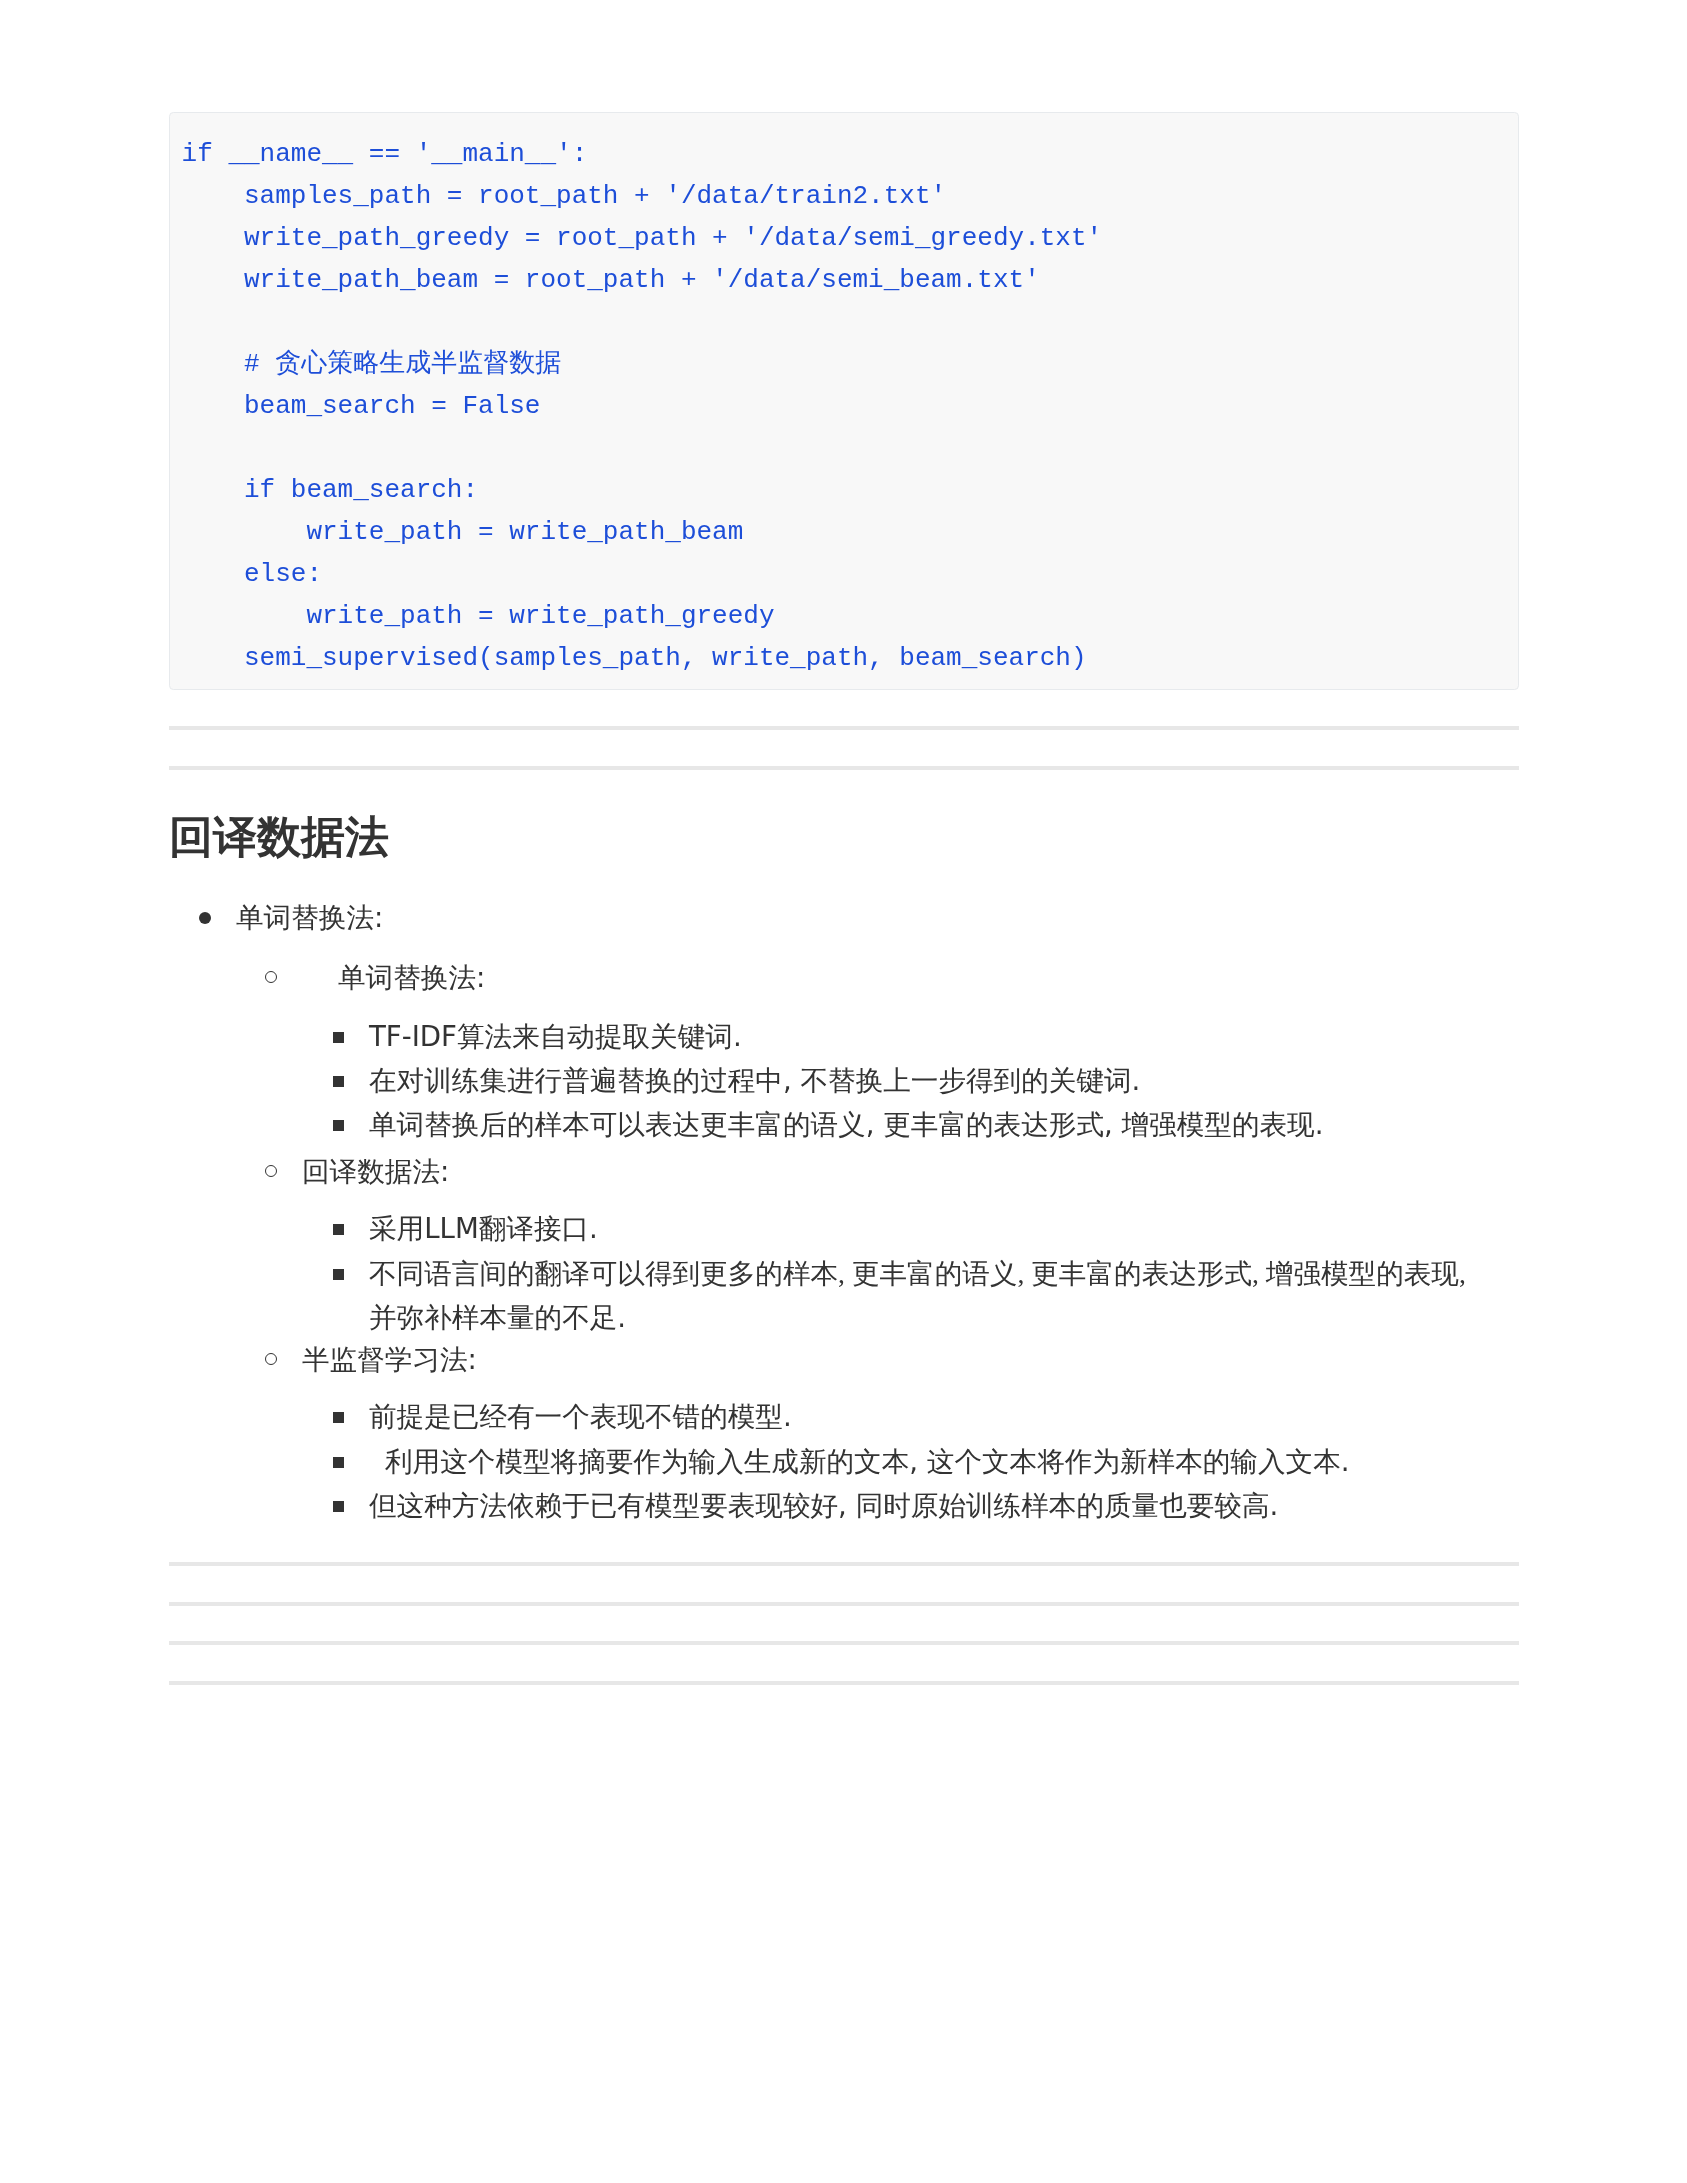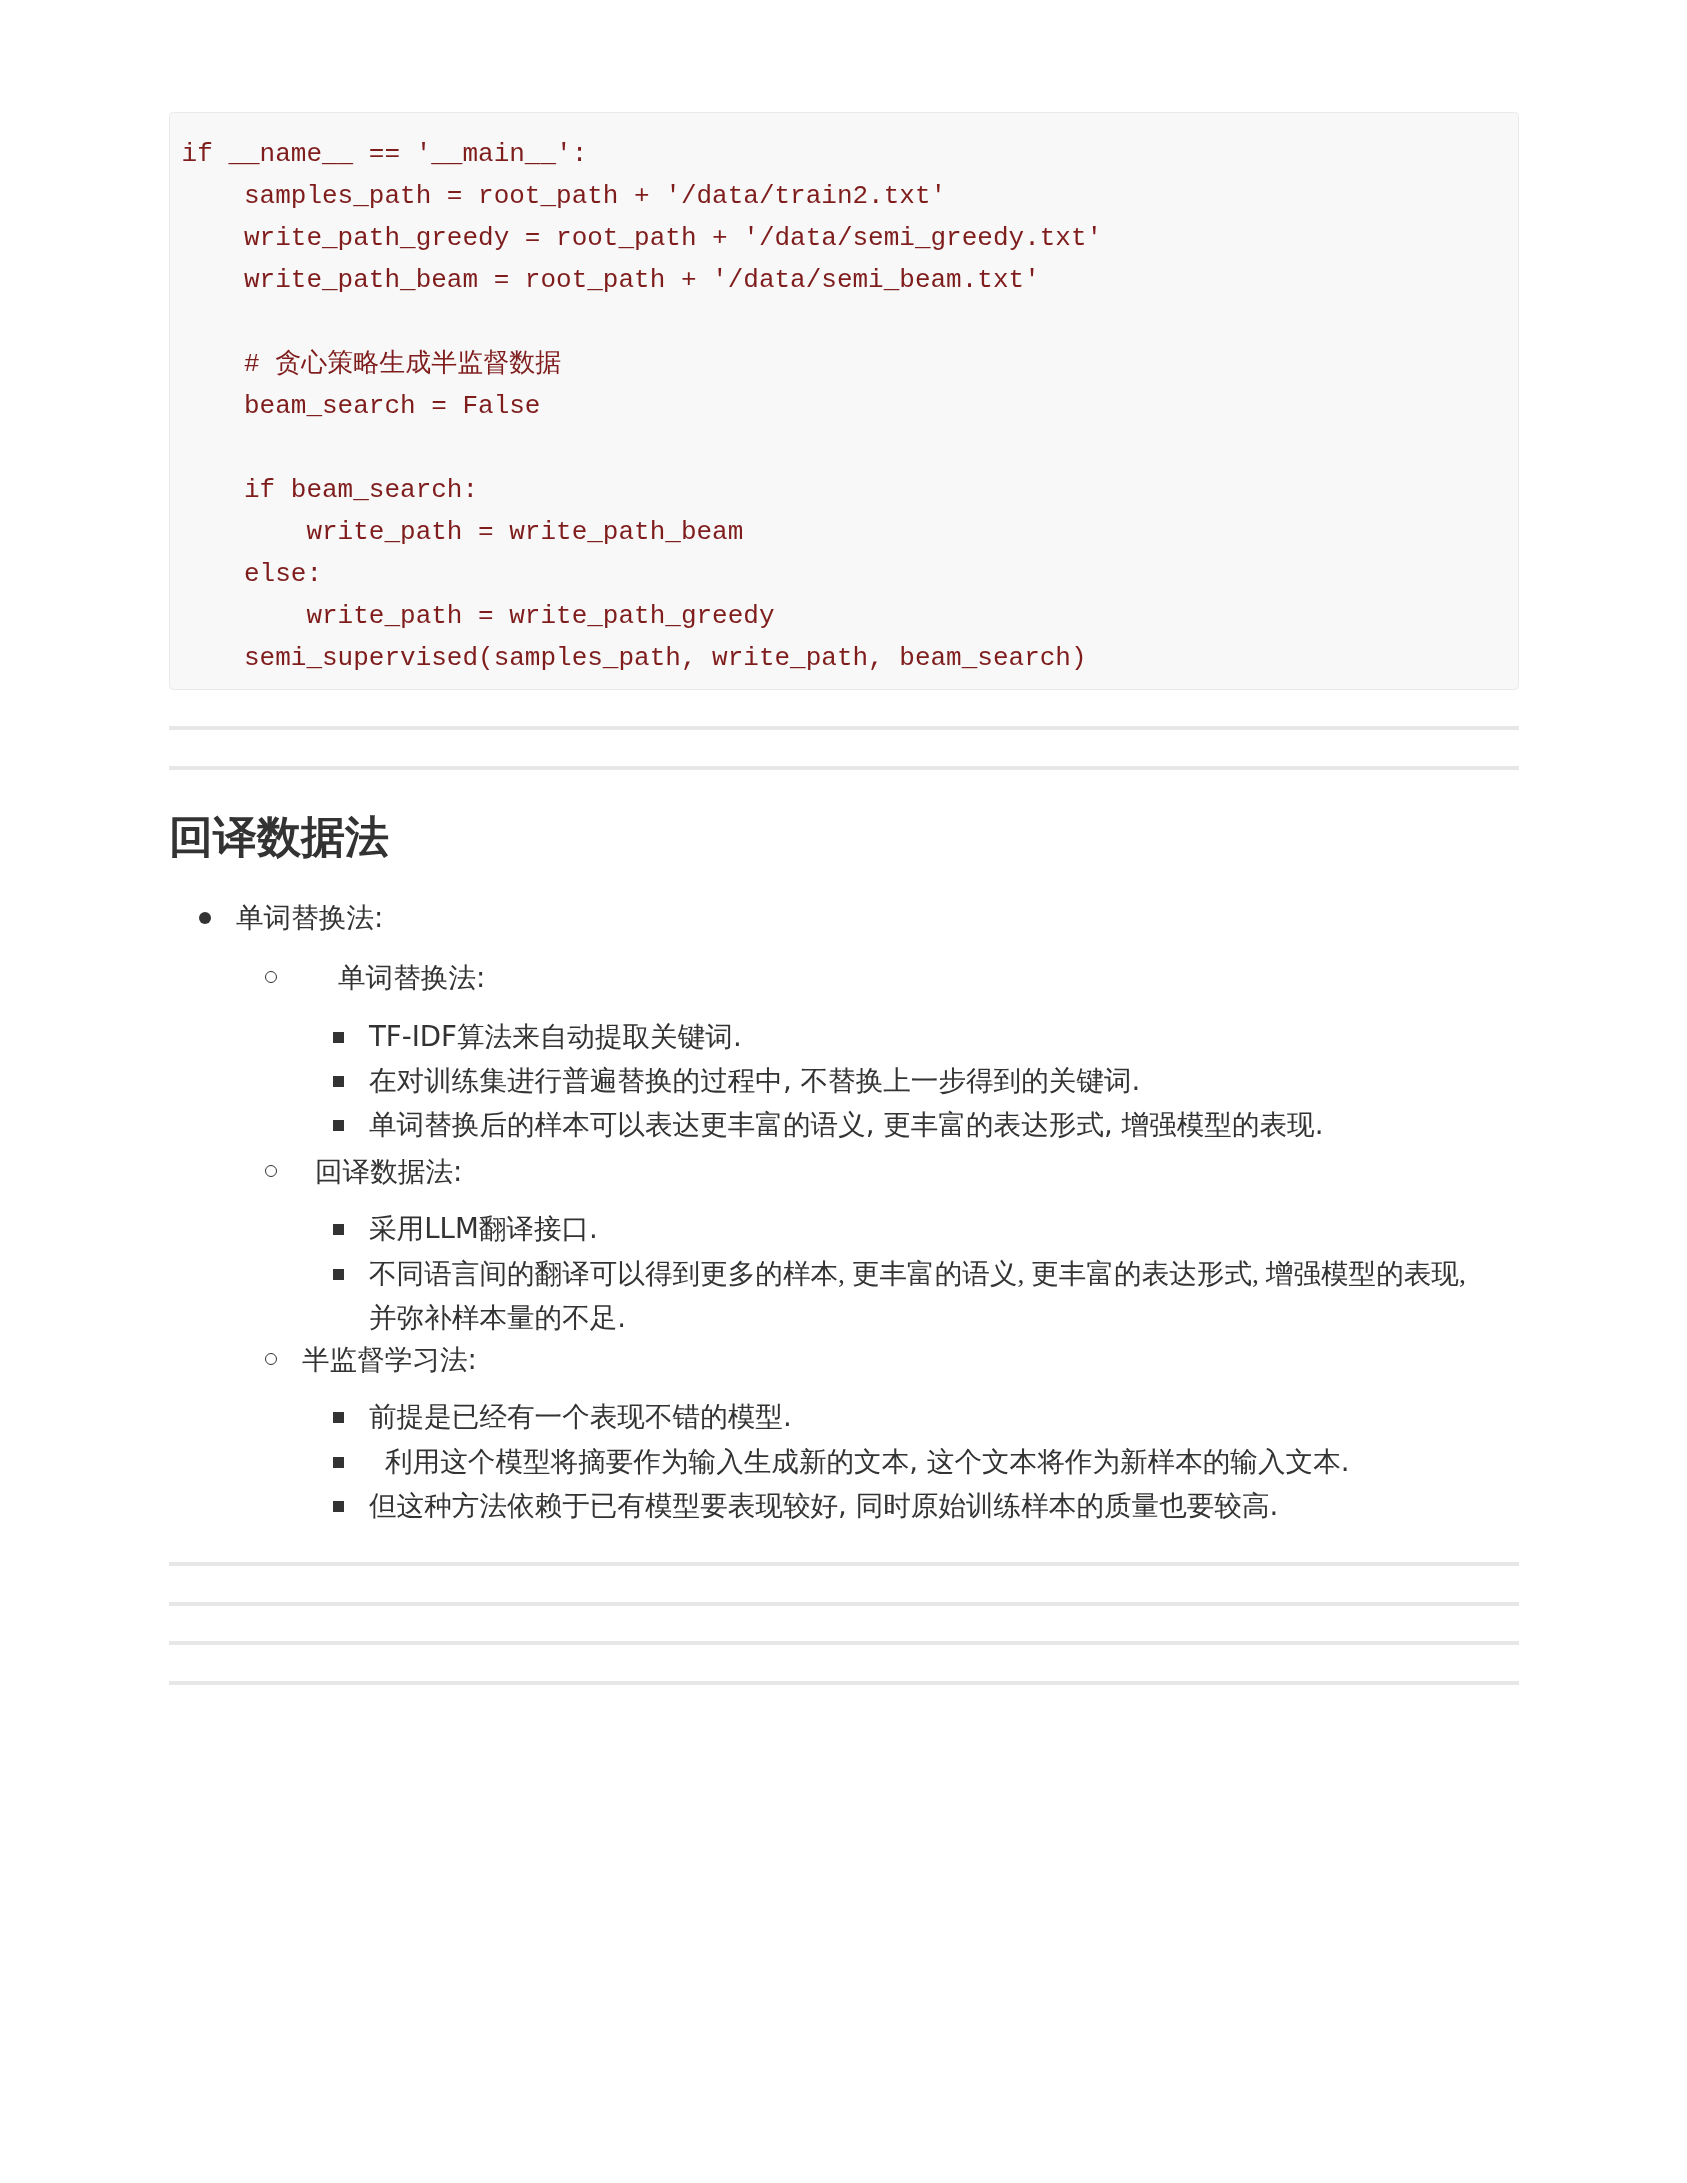--- a/index.html
+++ b/index.html
@@ -40,21 +40,21 @@
       top: 20px;
       margin: 0;
       padding: 0;
     }
     .code-line {
       display: block;
       height: 42px;
       line-height: 42px;
       font-family: "Liberation Mono", "DejaVu Sans Mono", monospace;
       font-size: 26px;
-      color: #7f1d1d;
+      color: #1d4ed8;
       white-space: pre;
     }
     .divider {
       position: absolute;
       left: 0;
       width: 1350px;
       height: 4.4px;
       background: #e7e7e7;
       border: none;
       margin: 0;
@@ -134,21 +134,21 @@
     <span class="bullet bullet-square" style="left:164px; top:17px;"></span>
     <span class="text" style="left:200px;">在对训练集进行普遍替换的过程中, 不替换上一步得到的关键词.</span>
   </div>
   <div class="list-row" style="top:1103px; left:0;">
     <span class="bullet bullet-square" style="left:164px; top:17px;"></span>
     <span class="text" style="left:200px;">单词替换后的样本可以表达更丰富的语义, 更丰富的表达形式, 增强模型的表现.</span>
   </div>
 
   <div class="list-row" style="top:1150px; left:0;">
     <span class="bullet bullet-circle" style="left:96px; top:15.4px;"></span>
-    <span class="text" style="left:146px;">回译数据法:</span>
+    <span class="text" style="left:133px;">回译数据法:</span>
   </div>
   <div class="list-row" style="top:1207px; left:0;">
     <span class="bullet bullet-square" style="left:164px; top:17px;"></span>
     <span class="text" style="left:200px;">采用LLM翻译接口.</span>
   </div>
   <div class="list-row" style="top:1252px; left:0;">
     <span class="bullet bullet-square" style="left:164px; top:17px;"></span>
     <span class="text" style="left:200px;font-family:Liberation Serif, serif;">不同语言间的翻译可以得到更多的样本, 更丰富的语义, 更丰富的表达形式, 增强模型的表现,</span>
   </div>
   <div class="list-row" style="top:1296px; left:0;">

